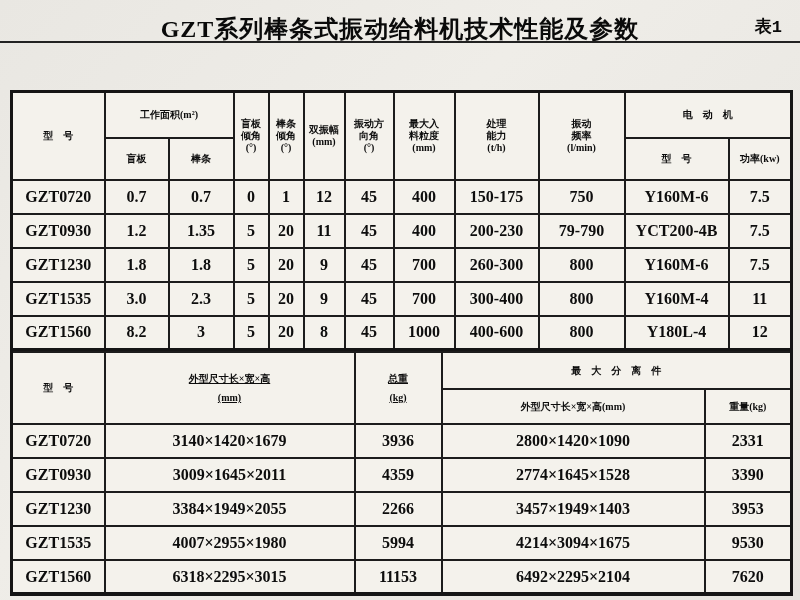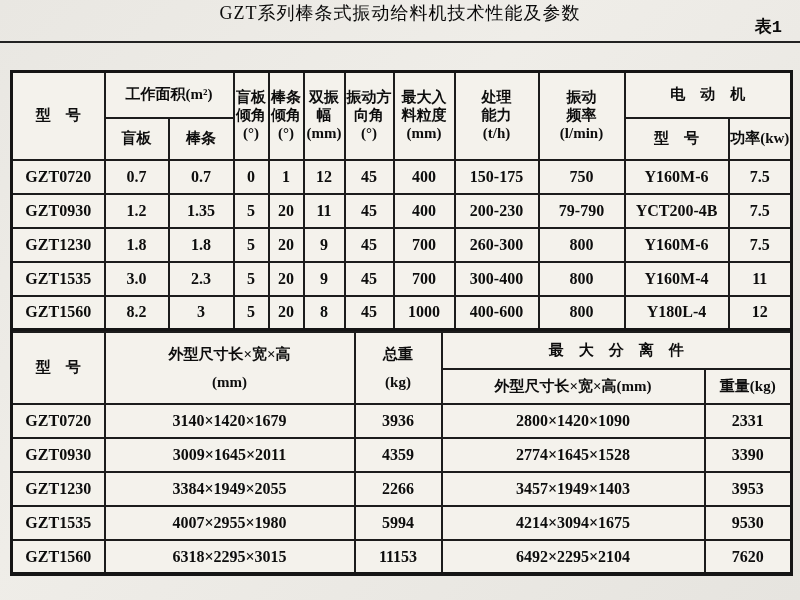--- a/index.html
+++ b/index.html
@@ -4,22 +4,22 @@
 <style>
   html,body{margin:0;padding:0;}
   body{
     width:800px;height:600px;overflow:hidden;
     background:linear-gradient(135deg,#e9e7e2 0%,#efede8 40%,#e6e4df 100%);
     font-family:"Liberation Serif","DejaVu Serif",serif;
     color:#111;
   }
   .page{position:relative;width:800px;height:600px;}
   .title{
-    text-align:center;font-size:18px;font-weight:normal;
-    letter-spacing:1px;padding-top:1px;color:#0a0a0a;
+    text-align:center;font-size:24px;font-weight:bold;
+    letter-spacing:1px;padding-top:13px;color:#0a0a0a;
   }
   .table-label{
     position:absolute;top:15px;right:18px;
     font-size:17px;font-weight:bold;color:#0a0a0a;font-family:Liberation Mono, monospace;
   }
   .top-rule{
     position:absolute;top:41px;left:0;width:800px;height:2px;
     background:#222;
   }
   table{
@@ -27,29 +27,29 @@
     width:780px;margin-left:10px;
     background:#f4f2ec;
   }
   .t1{margin-top:45px;border:3px solid #151515;}
   .t2{border:3px solid #151515;border-top:none;border-bottom:4px solid #151515;}
   th,td{
     border:2px solid #1c1c1c;
     text-align:center;vertical-align:middle;
     padding:0;overflow:hidden;color:#0d0d0d;
   }
-  th{font-size:15px;font-weight:bold;line-height:1.18;white-space:pre-line;}
+  th{font-size:10px;font-weight:bold;line-height:1.18;white-space:pre-line;}
   td{font-size:16px;font-weight:600;white-space:nowrap;}
   .t1 thead tr.r1{height:46px;}
   .t1 thead tr.r2{height:42px;}
   .t1 tbody tr{height:34px;}
   .t2 thead tr.r1{height:37px;}
   .t2 thead tr.r2{height:35px;}
   .t2 tbody tr{height:34px;}
-  .t2 th.spread{line-height:1.9;}
+  .t2 th.spread{line-height:1.9;text-decoration:underline;}
 </style>
 </head>
 <body>
 
 <div class="page">
 
   <div class="title">GZT系列棒条式振动给料机技术性能及参数</div>
   <div class="table-label">表1</div>
   <div class="top-rule"></div>
 

